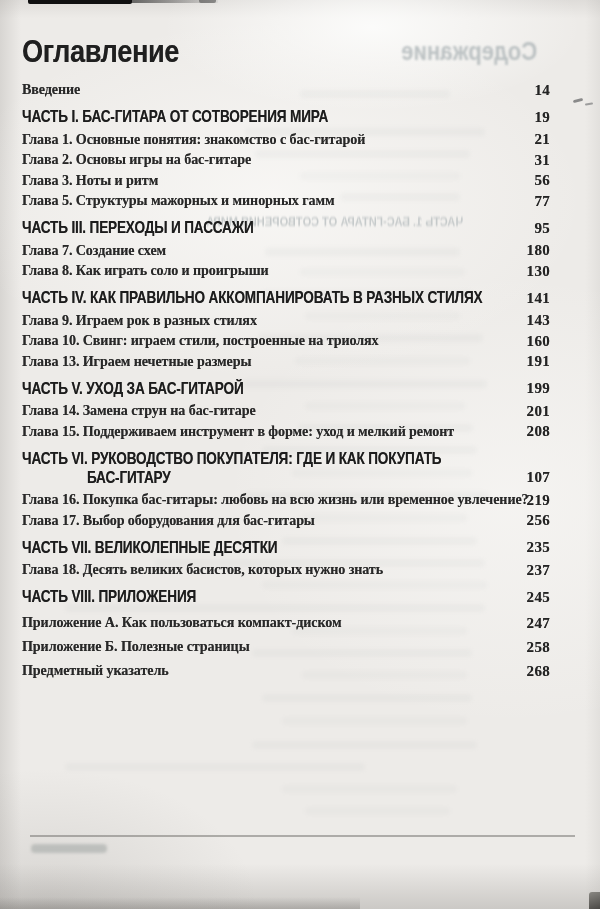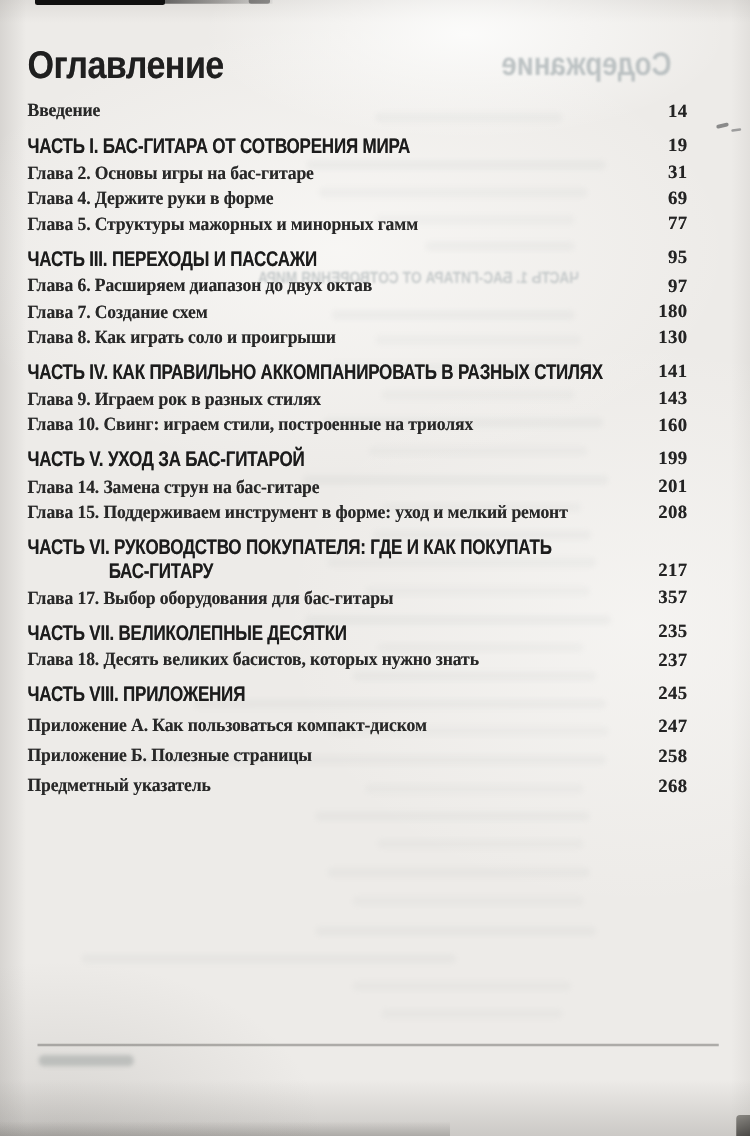--- a/index.html
+++ b/index.html
@@ -143,44 +143,46 @@
 
   <div class="footer-ghost"></div>
 
   <div class="content">
     <h1 class="title">Оглавление</h1>
     <div class="toc" id="toc">
         <div class="row intro"><span class="label">Введение</span><span class="num">14</span></div>
         <div class="row part">
           <div class="pline"><span class="label">ЧАСТЬ I. БАС-ГИТАРА ОТ СОТВОРЕНИЯ МИРА</span><span class="num">19</span></div>
         </div>
+        <div class="row chapter"><span class="label">Глава 1. Основные понятия: знакомство с бас-гитарой</span><span class="num">21</span></div>
         <div class="row chapter"><span class="label">Глава 2. Основы игры на бас-гитаре</span><span class="num">31</span></div>
-        <div class="row chapter"><span class="label">Глава 4. Держите руки в форме</span><span class="num">69</span></div>
+        <div class="row chapter"><span class="label">Глава 3. Ноты и ритм</span><span class="num">56</span></div>
         <div class="row chapter"><span class="label">Глава 5. Структуры мажорных и минорных гамм</span><span class="num">77</span></div>
         <div class="row part">
           <div class="pline"><span class="label">ЧАСТЬ III. ПЕРЕХОДЫ И ПАССАЖИ</span><span class="num">95</span></div>
         </div>
-        <div class="row chapter"><span class="label">Глава 6. Расширяем диапазон до двух октав</span><span class="num">97</span></div>
         <div class="row chapter"><span class="label">Глава 7. Создание схем</span><span class="num">180</span></div>
         <div class="row chapter"><span class="label">Глава 8. Как играть соло и проигрыши</span><span class="num">130</span></div>
         <div class="row part">
           <div class="pline"><span class="label">ЧАСТЬ IV. КАК ПРАВИЛЬНО АККОМПАНИРОВАТЬ В РАЗНЫХ СТИЛЯХ</span><span class="num">141</span></div>
         </div>
         <div class="row chapter"><span class="label">Глава 9. Играем рок в разных стилях</span><span class="num">143</span></div>
         <div class="row chapter"><span class="label">Глава 10. Свинг: играем стили, построенные на триолях</span><span class="num">160</span></div>
+        <div class="row chapter"><span class="label">Глава 13. Играем нечетные размеры</span><span class="num">191</span></div>
         <div class="row part">
           <div class="pline"><span class="label">ЧАСТЬ V. УХОД ЗА БАС-ГИТАРОЙ</span><span class="num">199</span></div>
         </div>
         <div class="row chapter"><span class="label">Глава 14. Замена струн на бас-гитаре</span><span class="num">201</span></div>
         <div class="row chapter"><span class="label">Глава 15. Поддерживаем инструмент в форме: уход и мелкий ремонт</span><span class="num">208</span></div>
         <div class="row part">
           <div class="pline"><span class="label">ЧАСТЬ VI. РУКОВОДСТВО ПОКУПАТЕЛЯ: ГДЕ И КАК ПОКУПАТЬ</span></div>
-          <div class="pline line2"><span class="label">БАС-ГИТАРУ</span><span class="num">217</span></div>
-        </div>
-        <div class="row chapter"><span class="label">Глава 17. Выбор оборудования для бас-гитары</span><span class="num">357</span></div>
+          <div class="pline line2"><span class="label">БАС-ГИТАРУ</span><span class="num">107</span></div>
+        </div>
+        <div class="row chapter"><span class="label">Глава 16. Покупка бас-гитары: любовь на всю жизнь или временное увлечение?</span><span class="num">219</span></div>
+        <div class="row chapter"><span class="label">Глава 17. Выбор оборудования для бас-гитары</span><span class="num">256</span></div>
         <div class="row part">
           <div class="pline"><span class="label">ЧАСТЬ VII. ВЕЛИКОЛЕПНЫЕ ДЕСЯТКИ</span><span class="num">235</span></div>
         </div>
         <div class="row chapter"><span class="label">Глава 18. Десять великих басистов, которых нужно знать</span><span class="num">237</span></div>
         <div class="row part">
           <div class="pline"><span class="label">ЧАСТЬ VIII. ПРИЛОЖЕНИЯ</span><span class="num">245</span></div>
         </div>
         <div class="row appendix"><span class="label">Приложение А. Как пользоваться компакт-диском</span><span class="num">247</span></div>
         <div class="row appendix"><span class="label">Приложение Б. Полезные страницы</span><span class="num">258</span></div>
         <div class="row appendix"><span class="label">Предметный указатель</span><span class="num">268</span></div>

